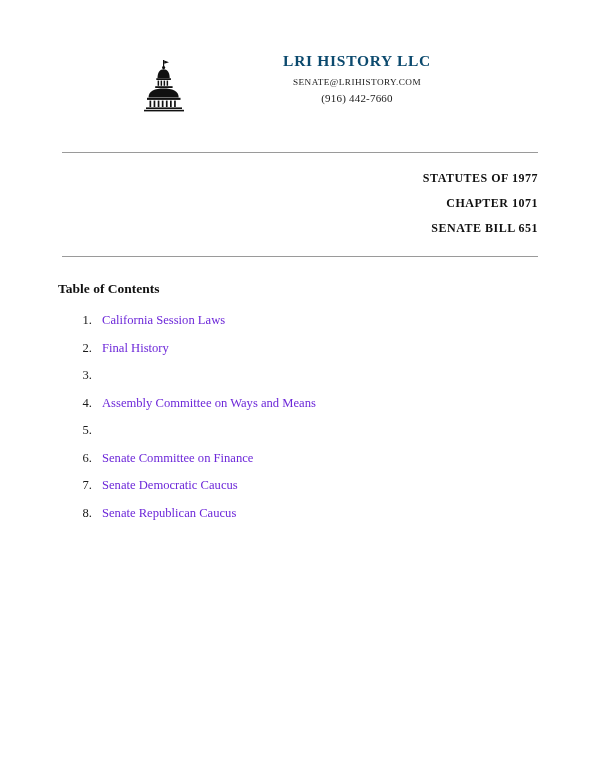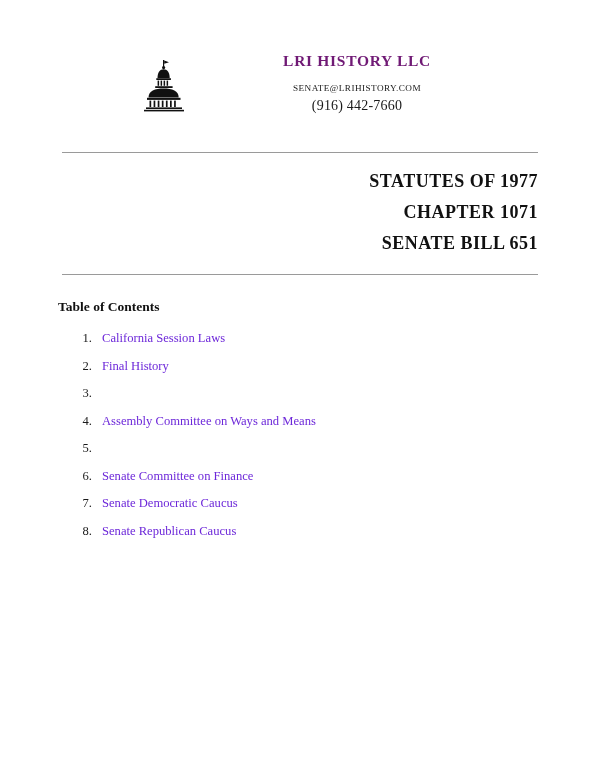--- a/index.html
+++ b/index.html
@@ -45,33 +45,33 @@
   .firm-block {
     width: 300px;
     text-align: center;
     margin-left: 14px;
   }
   .firm-name {
     font-family: "Liberation Serif", serif;
     font-size: 15.5px;
     letter-spacing: 0.7px;
     font-weight: 700;
-    color: #701a75;
-    margin-bottom: 13px;
+    color: #0c4a6e;
+    margin-bottom: 7px;
   }
   .firm-line {
     font-family: "Liberation Serif", serif;
     font-size: 9.2px;
     letter-spacing: 0.45px;
     color: #1a1a1a;
     margin-bottom: 4px;
   }
   .firm-phone {
     font-family: "Liberation Serif", serif;
-    font-size: 14px;
+    font-size: 11px;
     letter-spacing: 0.2px;
     color: #1a1a1a;
     margin-top: 5px;
   }
 
   
   .rule {
     border: none;
     border-top: 1px solid #9a9a9a;
     margin: 0 62px;
@@ -81,21 +81,21 @@
 
   
   .title-block {
     text-align: right;
     padding-right: 62px;
     padding-top: 18px;
   }
   .title-line {
     font-family: "Liberation Serif", serif;
     font-weight: 700;
-    font-size: 18px;
+    font-size: 12px;
     letter-spacing: 0.5px;
     color: #111111;
     margin-bottom: 10px;
   }
   .title-line:last-child { margin-bottom: 0; }
 
   
   .toc {
     padding-left: 58px;
     padding-top: 24px;

